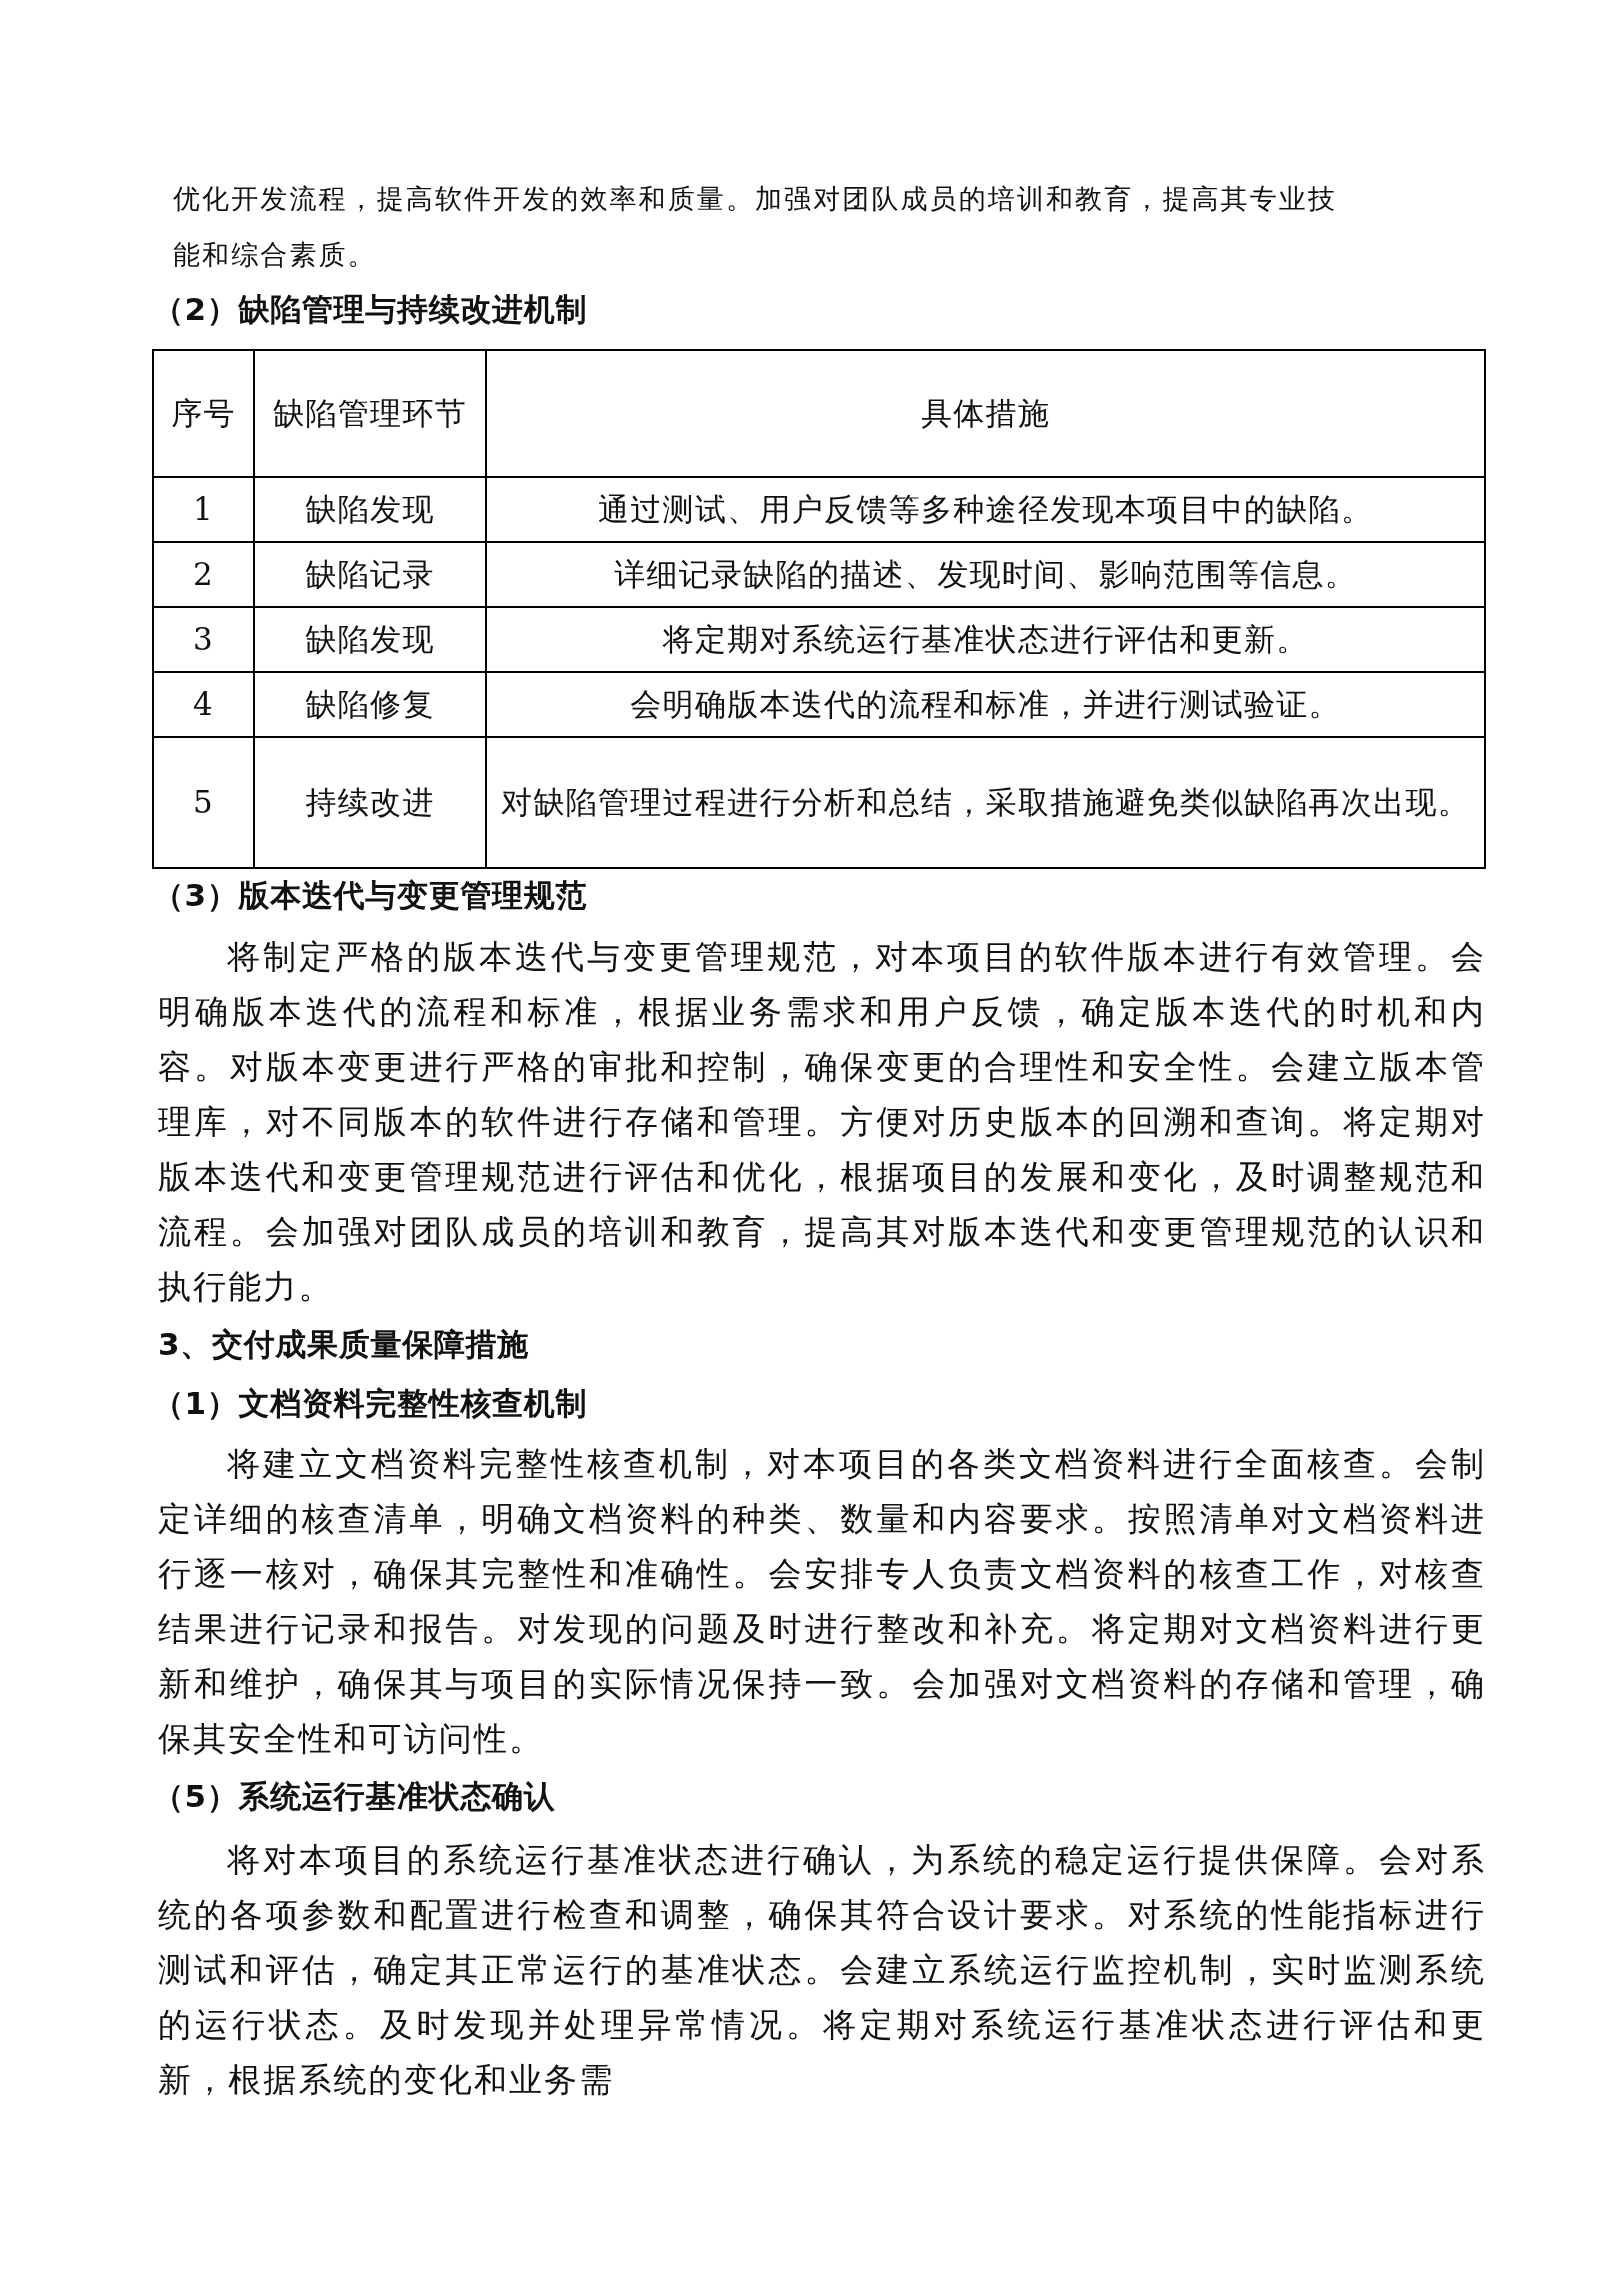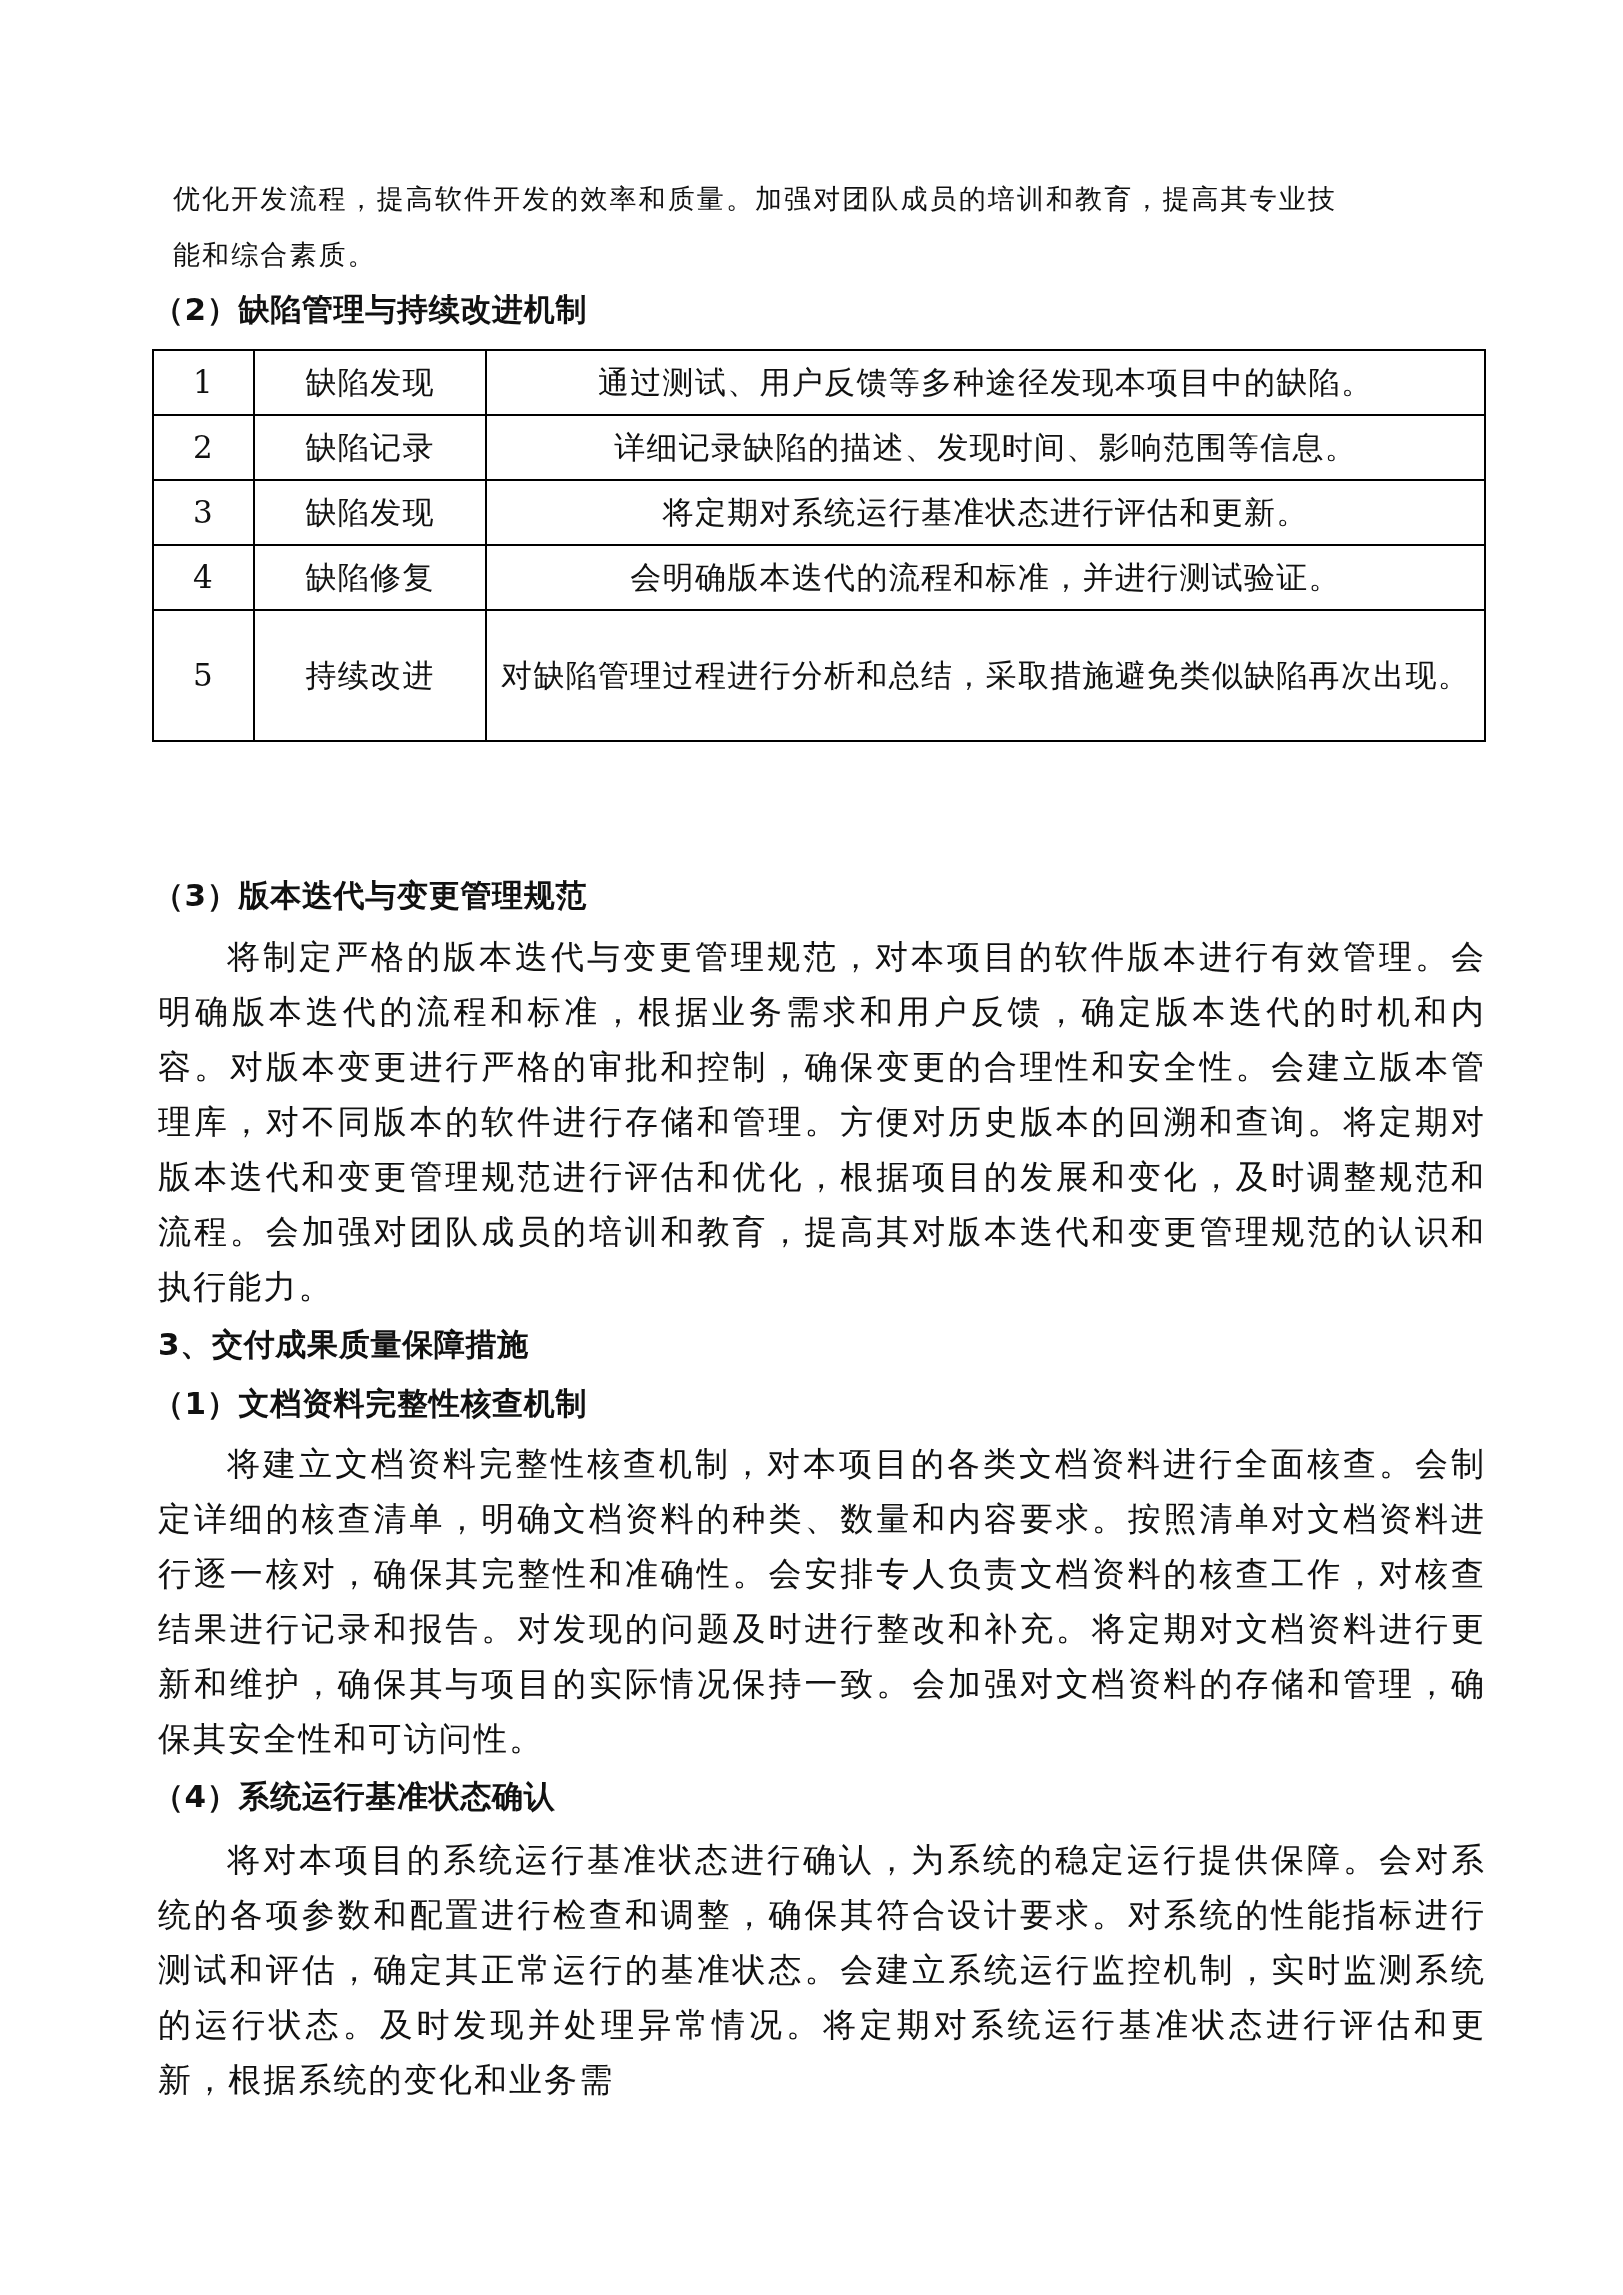--- a/index.html
+++ b/index.html
@@ -29,20 +29,25 @@
 
   <div class="heading" style="top:290px; left:-5.2px;">（2）缺陷管理与持续改进机制</div>
 
   <table class="defects">
     <colgroup>
         <col class="c1">
         <col class="c2">
         <col class="c3">
       </colgroup>
     <tbody>
+        <tr class="hdr">
+      <th>序号</th>
+      <th>缺陷管理环节</th>
+      <th>具体措施</th>
+    </tr>
     <tr class="r">
       <td>1</td>
       <td>缺陷发现</td>
       <td>通过测试、用户反馈等多种途径发现本项目中的缺陷。</td>
     </tr>
     <tr class="r">
       <td>2</td>
       <td>缺陷记录</td>
       <td>详细记录缺陷的描述、发现时间、影响范围等信息。</td>
     </tr>
@@ -65,17 +70,17 @@
     </table>
 
   <div class="heading" style="top:876px; left:-5.2px;">（3）版本迭代与变更管理规范</div>
   <div class="para" style="top:929px;"><span class="indent"></span><span>将制定严格的版本迭代与变更管理规范，对本项目的软件版本进行有效管理。会明确版本迭代的流程和标准，根据业务需求和用户反馈，确定版本迭代的时机和内容。对版本变更进行严格的审批和控制，确保变更的合理性和安全性。会建立版本管理库，对不同版本的软件进行存储和管理。方便对历史版本的回溯和查询。将定期对版本迭代和变更管理规范进行评估和优化，根据项目的发展和变化，及时调整规范和流程。会加强对团队成员的培训和教育，提高其对版本迭代和变更管理规范的认识和执行能力。</span></div>
 
   <div class="heading" style="top:1325px;">3、交付成果质量保障措施</div>
 
   <div class="heading" style="top:1384px; left:-5.2px;">（1）文档资料完整性核查机制</div>
   <div class="para" style="top:1436px;"><span class="indent"></span><span>将建立文档资料完整性核查机制，对本项目的各类文档资料进行全面核查。会制定详细的核查清单，明确文档资料的种类、数量和内容要求。按照清单对文档资料进行逐一核对，确保其完整性和准确性。会安排专人负责文档资料的核查工作，对核查结果进行记录和报告。对发现的问题及时进行整改和补充。将定期对文档资料进行更新和维护，确保其与项目的实际情况保持一致。会加强对文档资料的存储和管理，确保其安全性和可访问性。</span></div>
 
-  <div class="heading" style="top:1777px; left:-5.2px;">（4）系统运行基准状态确认</div>
+  <div class="heading" style="top:1777px; left:-5.2px;">（5）系统运行基准状态确认</div>
   <div class="para" style="top:1832px;"><span class="indent"></span><span>将对本项目的系统运行基准状态进行确认，为系统的稳定运行提供保障。会对系统的各项参数和配置进行检查和调整，确保其符合设计要求。对系统的性能指标进行测试和评估，确定其正常运行的基准状态。会建立系统运行监控机制，实时监测系统的运行状态。及时发现并处理异常情况。将定期对系统运行基准状态进行评估和更新，根据系统的变化和业务需</span></div>
 
 </div>
 
 
 </body></html>

